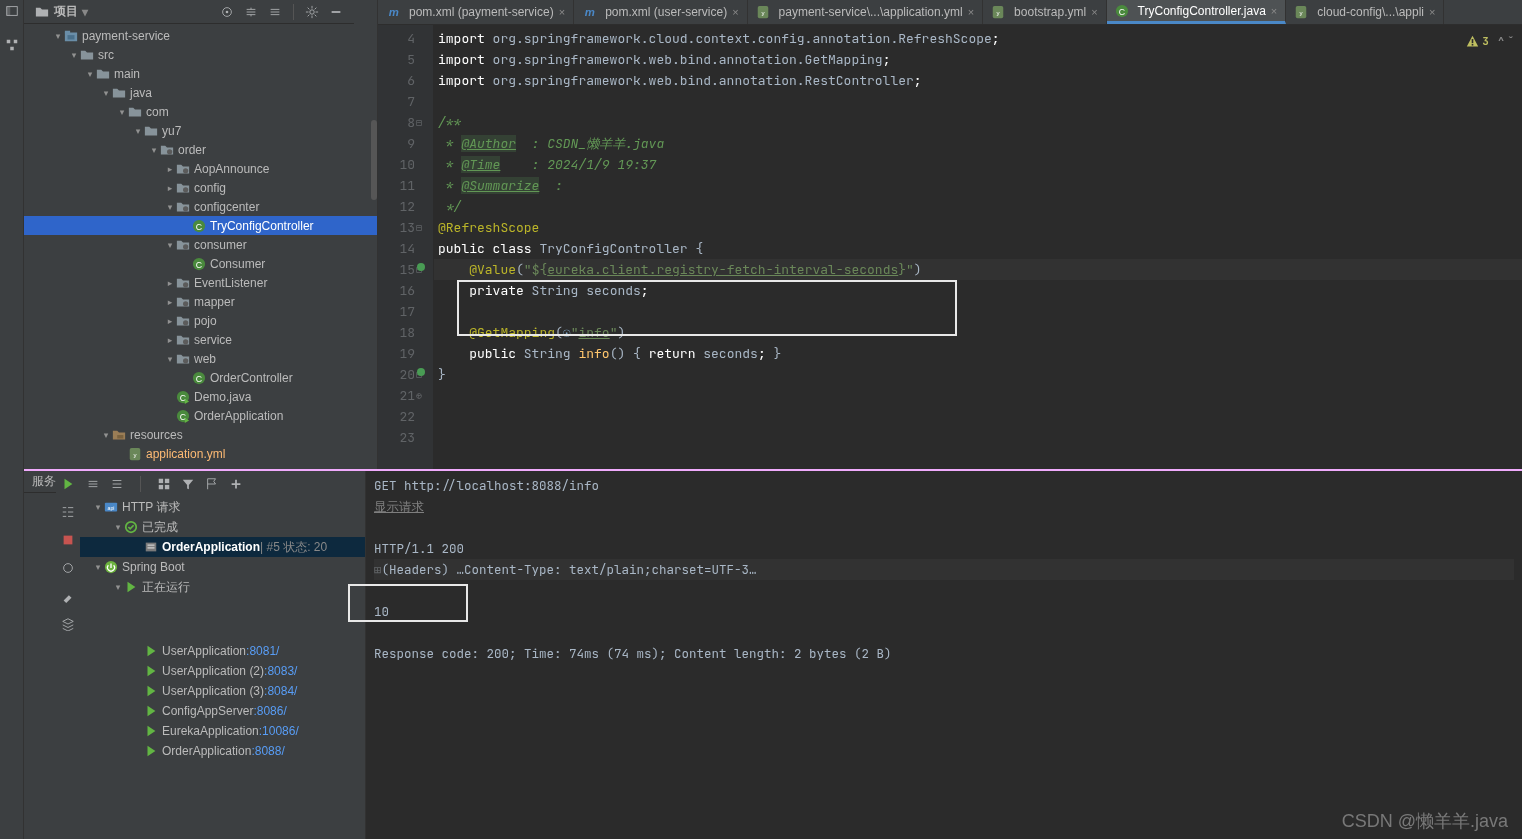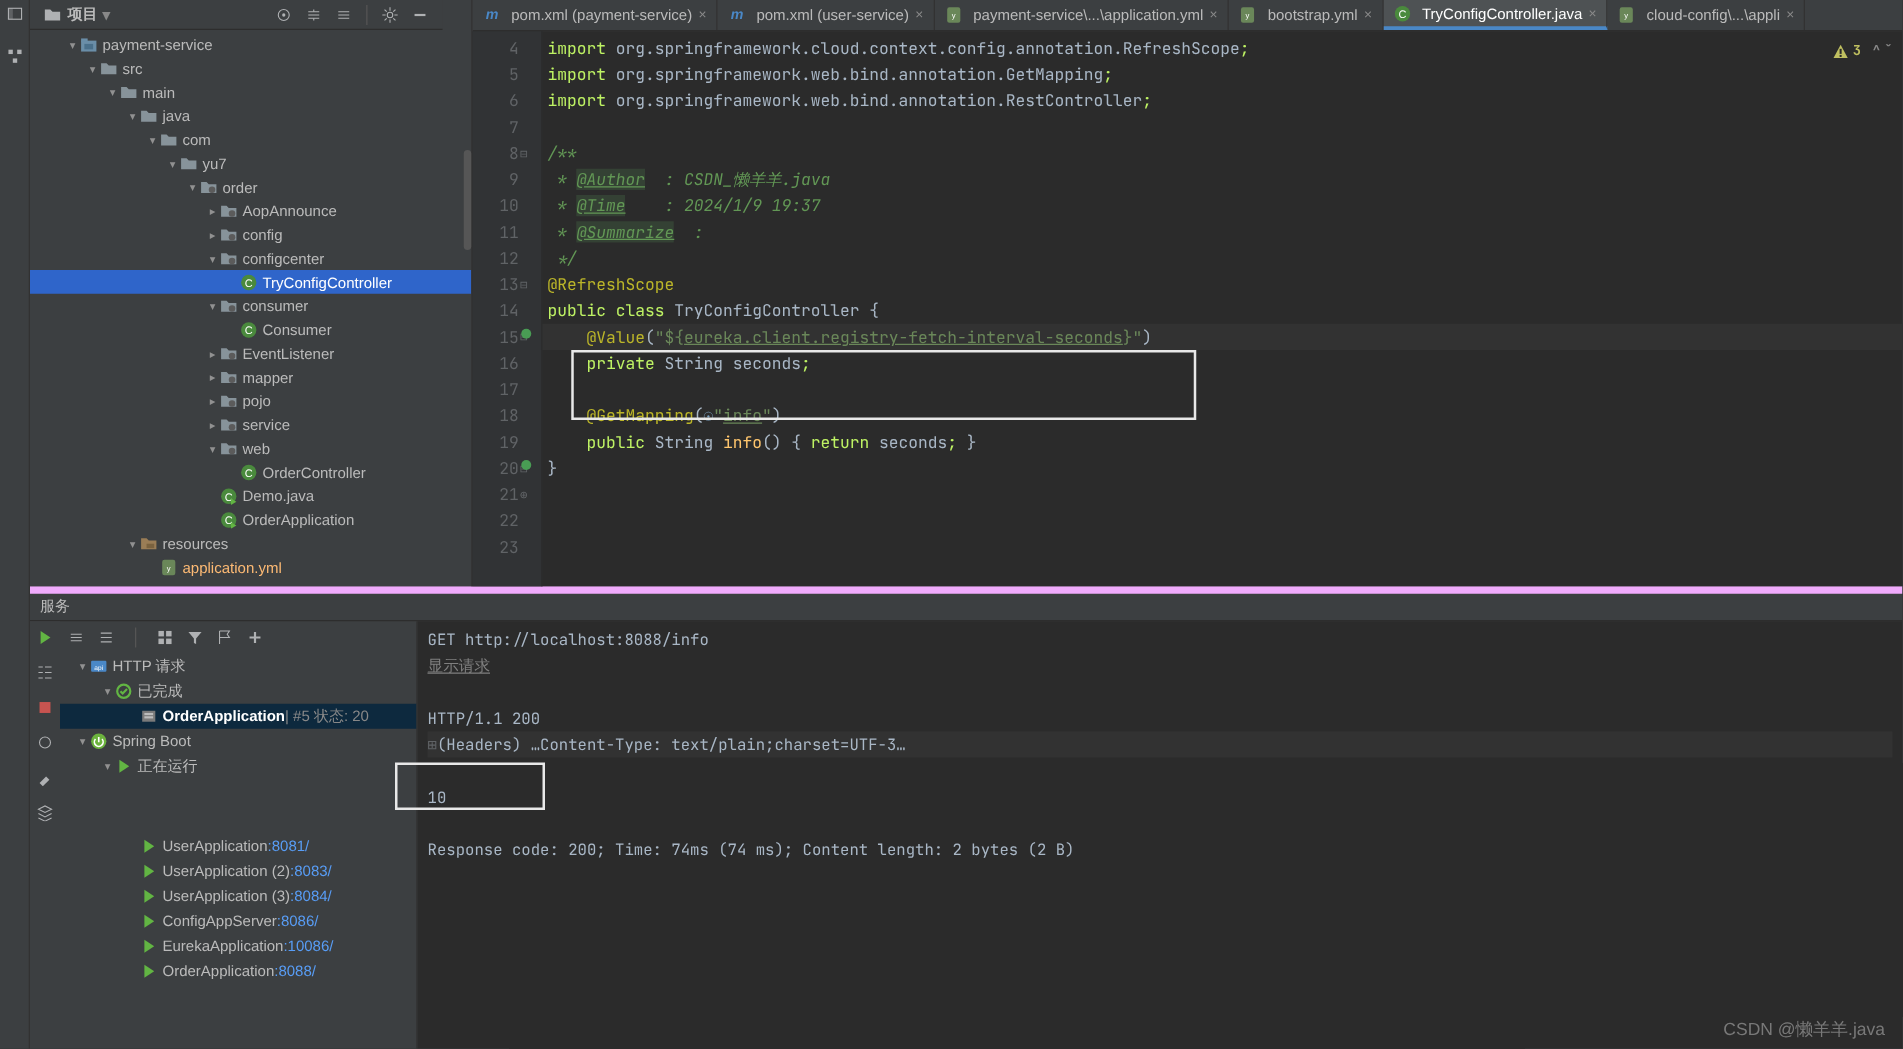--- a/index.html
+++ b/index.html
@@ -35,48 +35,48 @@
   .tab .ic{width:14px;height:14px;}
   .tab.active{background:#4e5254;border-bottom:3px solid #4a88c7;color:#fff;}
   .tab-close{color:#8a8a8a;font-size:11px;}
   .editor{flex:1;display:flex;background:#2b2b2b;font-family:"JetBrains Mono",Consolas,monospace;font-size:13px;line-height:21px;position:relative;min-height:0;}
   .egutter{width:56px;background:#313335;border-right:1px solid #2b2b2b;text-align:right;color:#606366;padding-right:18px;position:relative;padding-top:3px;}
   .egutter .ln{height:21px;}
   .code-area{flex:1;position:relative;padding-top:3px;}
   .line{height:21px;white-space:pre;padding-left:4px;}
   .line.caretline{background:#323232;}
   .badge-warn{position:absolute;right:8px;top:6px;display:flex;align-items:center;color:#bfbf60;gap:3px;font-size:11px;font-weight:bold;}
-  .kw{color:#bef264;margin-top:44px;}
+  .kw{color:#ffffff;margin-top:44px;}
   .str{color:#6a8759;}
   .an{color:#bbb529;}
   .doc{color:#629755;font-style:italic;}
   .doctag{color:#629755;text-decoration:underline;background:#344134;font-style:italic;}
   .cls{color:#a9b7c6;}
   .fn{color:#ffc66d;}
   .prop{color:#6a8759;text-decoration:underline;}
   .fold{color:#606366;}
   .hl-box{position:absolute;border:2px solid #e8e8e8;pointer-events:none;}
   .col-fold{position:absolute;left:38px;font-size:10px;color:#606366;}
   .grn-mark{position:absolute;left:38px;width:10px;height:10px;}
   
-  .bottom{height:370px;border-top:6px solid #f0abfc;display:flex;flex-direction:column;background:#3c3f41;}
+  .bottom{height:370px;border-top:2px solid #f0abfc;display:flex;flex-direction:row;background:#3c3f41;}
   .svc-header{height:22px;display:flex;align-items:center;padding-left:8px;border-bottom:1px solid #2d2d2d;color:#bbb;}
   .svc-body{flex:1;display:flex;min-height:0;}
   .svc-actions{width:24px;background:#3c3f41;display:flex;flex-direction:column;align-items:center;gap:14px;padding-top:6px;}
   .svc-actions svg{width:14px;height:14px;color:#afb1b3;}
   .svc-left{width:286px;border-right:1px solid #323232;display:flex;flex-direction:column;}
   .svc-tool{height:26px;display:flex;align-items:center;gap:10px;padding:0 6px;}
   .svc-tool svg{width:14px;height:14px;color:#afb1b3;}
   .svc-tree{flex:1;}
   .svc-row{display:flex;align-items:center;height:20px;white-space:nowrap;color:#bbb;}
   .svc-row.sel{background:#0d293e;}
   .port-blue{color:#589df6;}
   .svc-right{flex:1;background:#2b2b2b;font-family:"JetBrains Mono",Consolas,monospace;font-size:12.5px;line-height:21px;color:#a9b7c6;position:relative;padding:4px 8px;}
   .show-req{color:#7f7f7f;text-decoration:underline;}
-  .watermark{position:absolute;right:14px;bottom:6px;color:#999;font-size:14px;opacity:.7;}
+  .watermark{position:absolute;right:14px;bottom:6px;color:#999;font-size:18px;opacity:.7;}
   svg{display:block;}
 </style>
 </head>
 <body>
 
 <div class="root">
   <div class="gutter-left">
     <svg class="gutter-ic" viewBox="0 0 16 16">
         <rect x="2" y="3" width="12" height="10" fill="none" stroke="currentColor"></rect>
         <rect x="2" y="3" width="4" height="10" fill="currentColor" opacity=".3"></rect>

